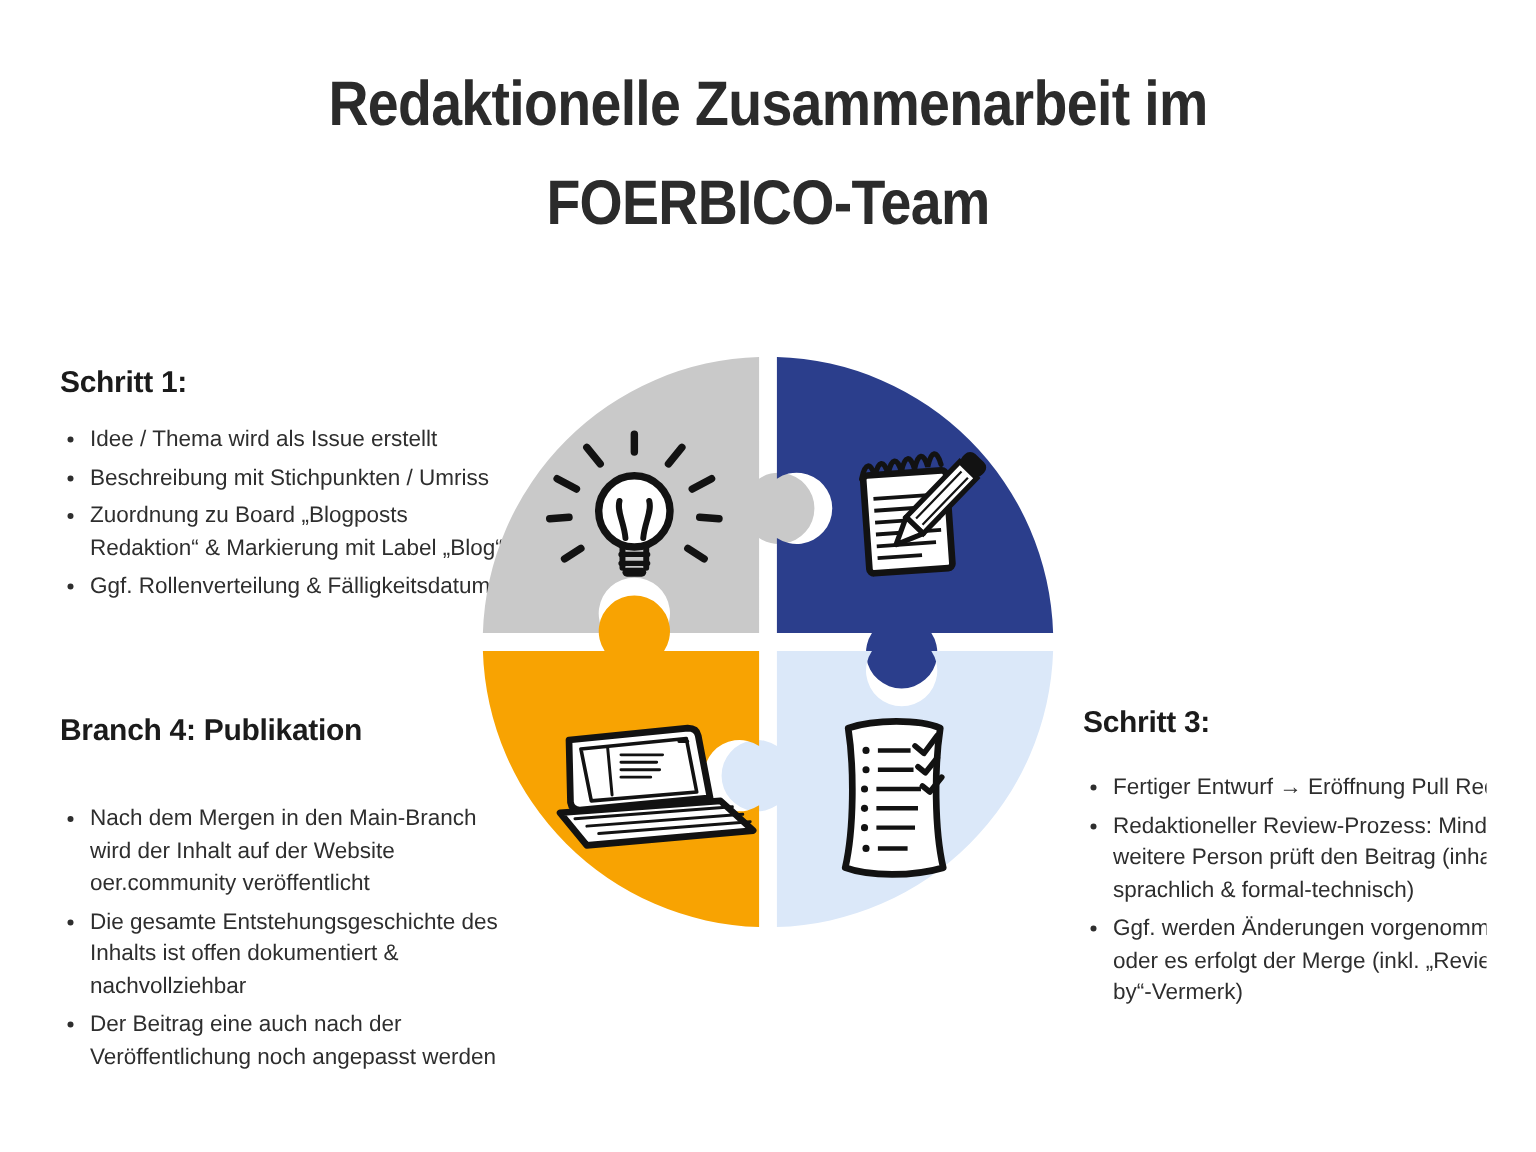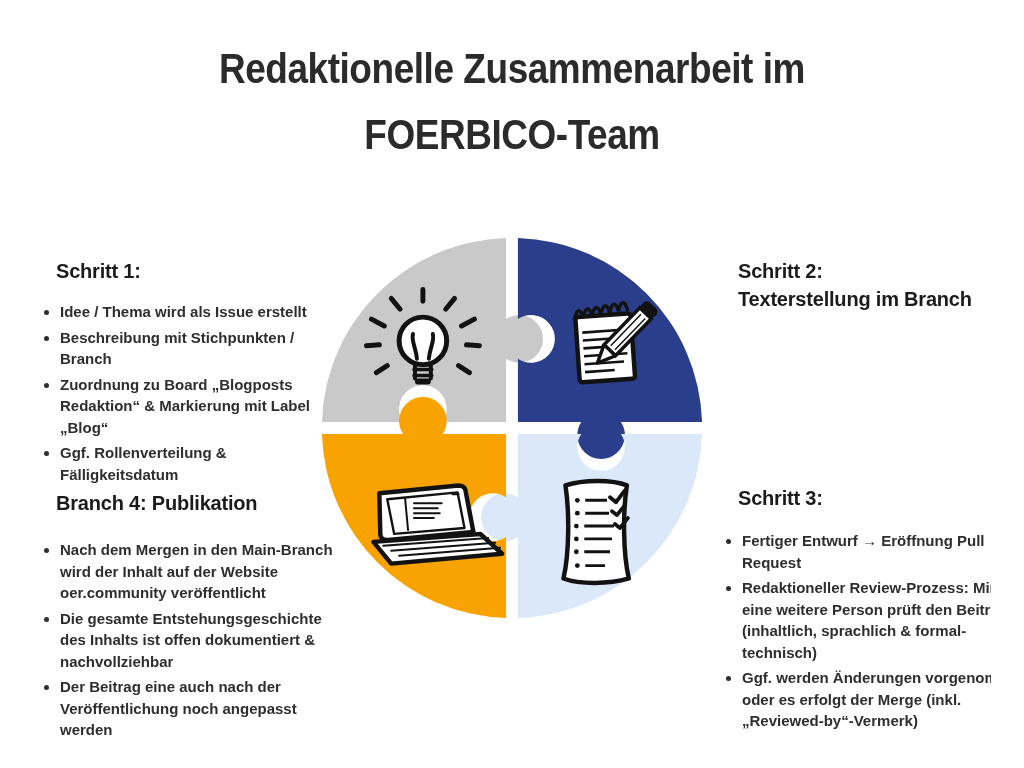--- a/index.html
+++ b/index.html
@@ -7,52 +7,51 @@
     position:relative;width:991px;height:768px;background:#ffffff;
     font-family:"Liberation Sans",sans-serif;overflow:hidden;
   }
   .title{
     position:absolute;top:36px;left:0;width:1024px;margin:0;
     text-align:center;font-size:42px;line-height:66px;font-weight:700;
     color:#2b2b2b;letter-spacing:-0.5px;transform:scaleX(.88);
   }
   .step{position:absolute;color:#2e2e2e;}
   .step h2{
-    margin:16px;font-size:20px;line-height:28px;font-weight:700;
+    margin:0;font-size:20px;line-height:28px;font-weight:700;
     color:#1b1b1b;letter-spacing:-0.2px;
   }
   .step ul{margin:13px 0 0;padding-left:20px;}
-  .step li{font-size:15px;line-height:21.5px;margin-bottom:4px;font-weight:bold;}
+  .step li{font-size:15px;line-height:21.5px;margin-bottom:4px;}
   .step--1{left:40px;top:241px;width:302px;}
   .step--2{left:722px;top:241px;width:300px;}
   .step--3{left:722px;top:468px;width:316px;}
   .step--4{left:40px;top:473px;width:302px;}
   .step--3 ul{margin-top:18px;}
-  .step--4 ul{margin-top:22px;}
+  .step--4 ul{margin-top:34px;}
   .puzzle{position:absolute;left:314px;top:230px;width:396px;height:396px;}
 </style>
 </head>
 <body>
 
 <div class="canvas">
 
   <h1 class="title"><span>Redaktionelle Zusammenarbeit im</span><br><span>FOERBICO-Team</span></h1>
 
   <section class="step step--1">
     <h2><span>Schritt 1:</span><br></h2>
     <ul>
       <li>Idee / Thema wird als Issue erstellt</li>
-      <li>Beschreibung mit Stichpunkten / Branch</li>
+      <li>Beschreibung mit Stichpunkten / Umriss</li>
       <li>Zuordnung zu Board „Blogposts Redaktion“ &amp; Markierung mit Label „Blog“</li>
       <li>Ggf. Rollenverteilung &amp; Fälligkeitsdatum</li>
     </ul>
   </section>
 
   <section class="step step--2">
-    <h2><span>Schritt 2:</span><br><span>Texterstellung im Branch</span></h2>
   </section>
 
   <section class="step step--3">
     <h2><span>Schritt 3:</span><br></h2>
     <ul>
       <li>Fertiger Entwurf → Eröffnung Pull Request</li>
       <li>Redaktioneller Review-Prozess: Mind. eine weitere Person prüft den Beitrag (inhaltlich, sprachlich &amp; formal-technisch)</li>
       <li>Ggf. werden Änderungen vorgenommen oder es erfolgt der Merge (inkl. „Reviewed-by“-Vermerk)</li>
     </ul>
   </section>

